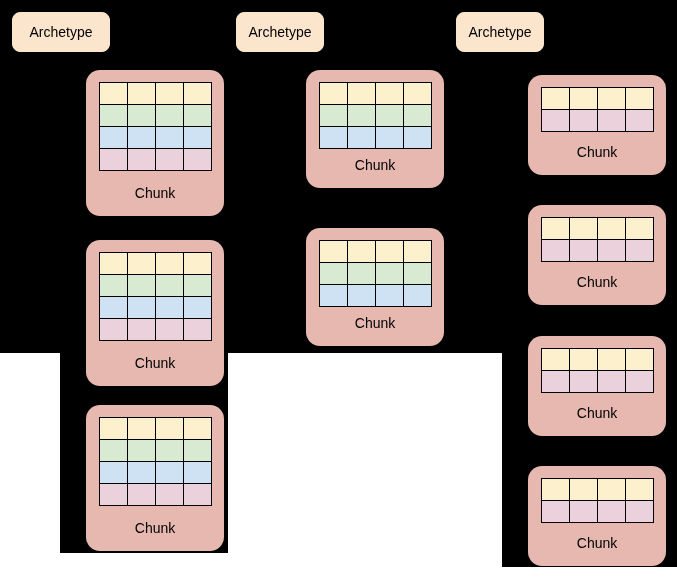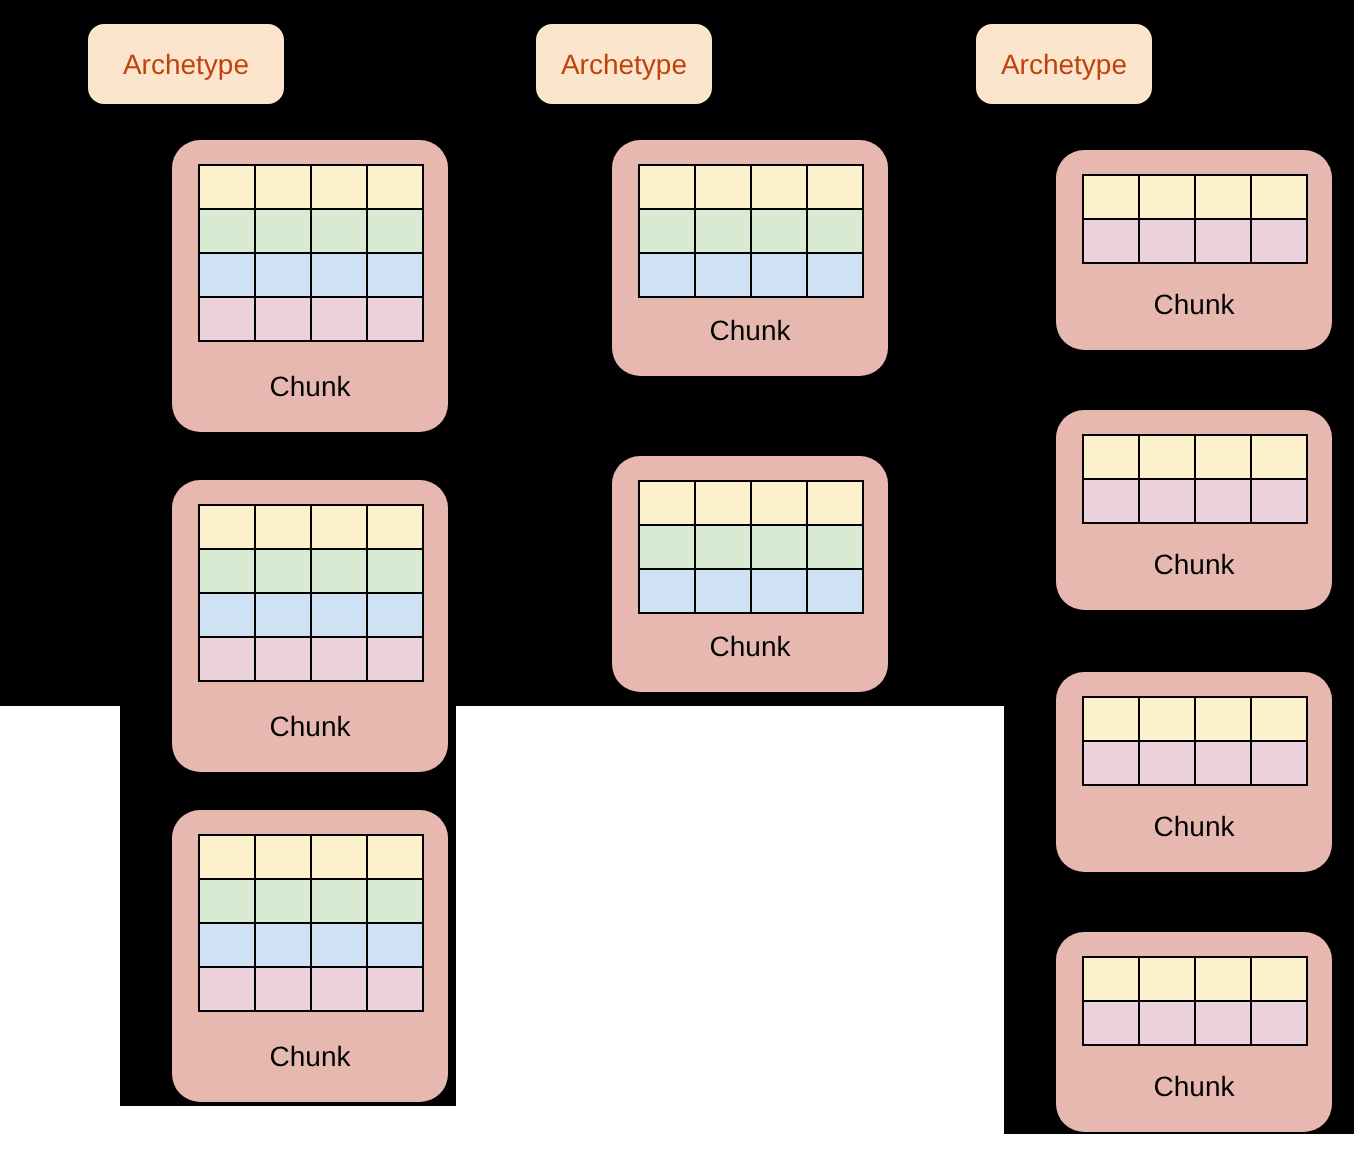--- a/index.html
+++ b/index.html
@@ -25,24 +25,23 @@
   
   .archetype-label {
     position: absolute;
     background: #fce5cd;
     border: 1px solid #fce5cd;
     border-radius: 8px;
     display: flex;
     align-items: center;
     justify-content: center;
     font-size: 14px;
-    color: #c2410c;
+    color: #000000;
     line-height: 1;
     box-sizing: border-box;
-    margin-left: 32px;
   }
   
   .chunk {
     position: absolute;
     background: #e6b8af;
     border-radius: 14px;
     box-sizing: border-box;
     display: flex;
     flex-direction: column;
     align-items: center;

